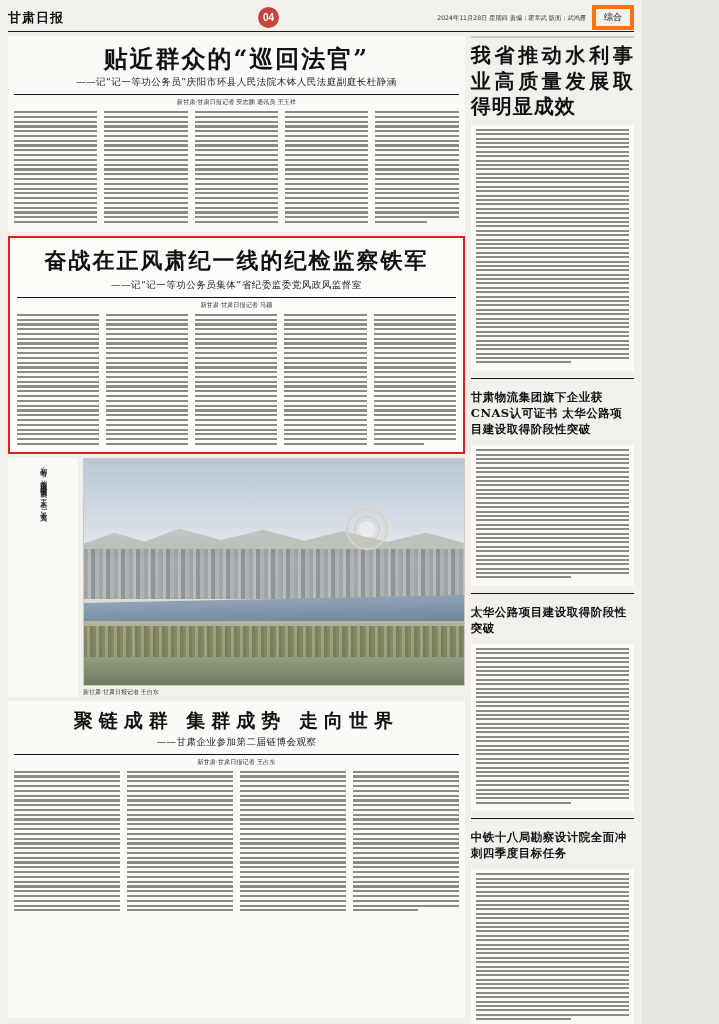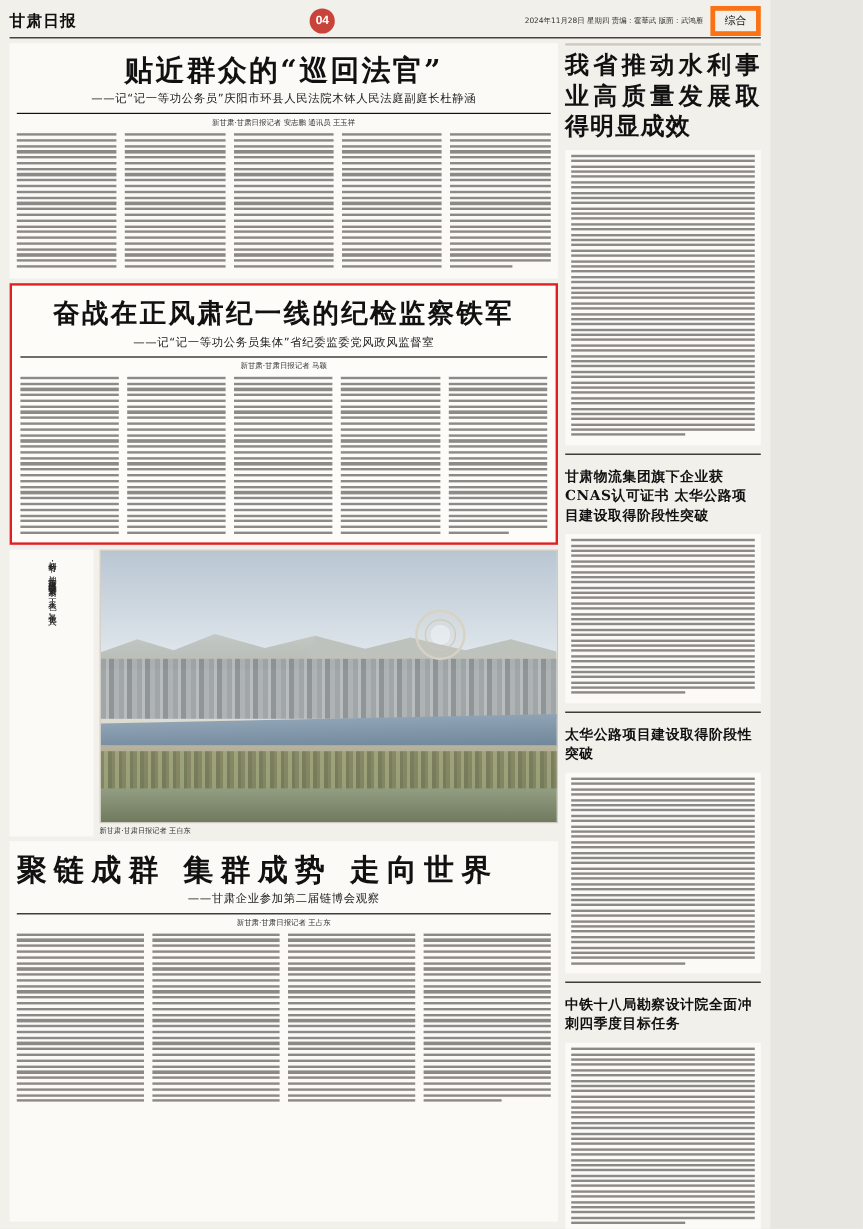--- a/index.html
+++ b/index.html
@@ -189,22 +189,22 @@
     content:""; position:absolute; inset:6px; border-radius:50%;
     border:1px solid #cfc8b8;
   }
   .photo-cap {
     font-size:6px; color:#333; margin-top:2px;
   }
   
   .hl-bottom {
     font-family:"DejaVu Serif", serif;
     font-weight:bold;
-    text-align:left;
-    font-size:25px;
+    text-align:center;
+    font-size:19px;
     letter-spacing:6px;
     color:#111;
     margin:3px 0 2px 0;
   }
   
   .r-banner {
     height:44px;
     background:linear-gradient(#89b9d8,#cfe2ee 55%,#b6cf8f);
     border:1px solid #cfcabf;
     position:relative;

